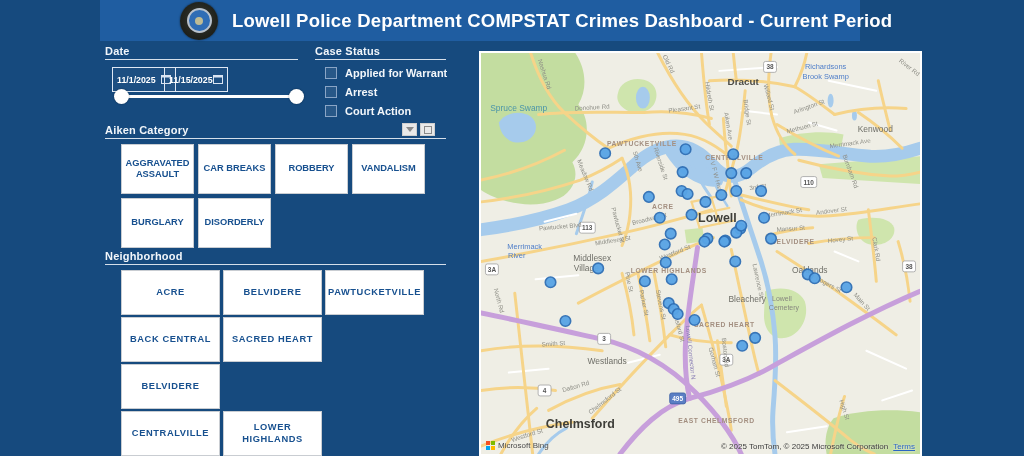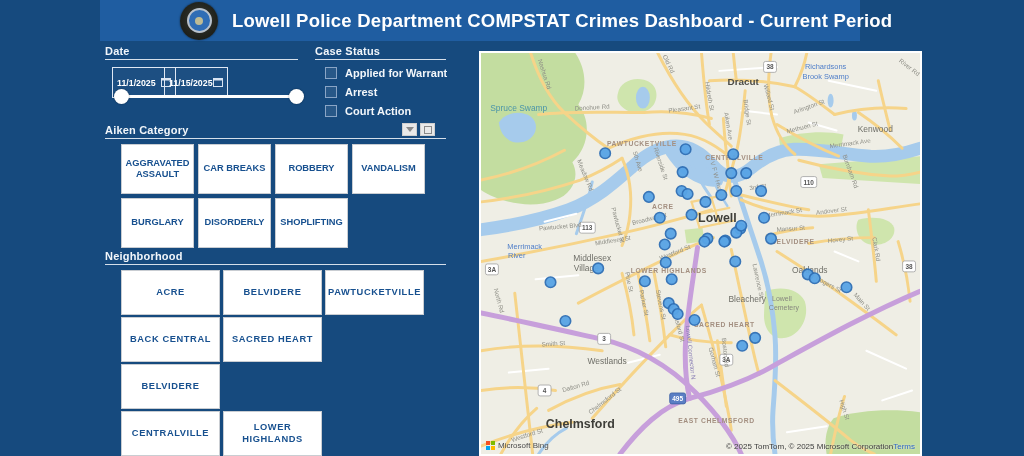--- a/index.html
+++ b/index.html
@@ -12,21 +12,21 @@
          background:radial-gradient(circle at 50% 45%,#3b3d35 0%,#23251f 55%,#15160f 100%);
          display:flex;align-items:center;justify-content:center;box-shadow:0 0 2px rgba(0,0,0,.6);}
   .badge-inner{width:21px;height:21px;border-radius:50%;background:#2f6db5;border:2px solid #b9c2cc;
          display:flex;align-items:center;justify-content:center;}
   .badge-core{width:8px;height:8px;border-radius:50%;background:#d7c98e;opacity:.85;}
   .title{color:#ffffff;font-weight:bold;font-size:18.5px;letter-spacing:.2px;margin-left:14px;white-space:nowrap;}
   
   .sec-label{position:absolute;color:#f2f6fa;font-size:11px;font-weight:bold;letter-spacing:.2px;text-align:right;}
   .underline{position:absolute;height:1px;background:#dfe7f0;opacity:.95;}
   
-  .date-box{position:absolute;width:64px;height:31px;border:1px solid #dfe8f4;box-sizing:border-box;
+  .date-box{position:absolute;width:64px;height:25px;border:1px solid #dfe8f4;box-sizing:border-box;
             display:flex;align-items:center;justify-content:space-between;padding:0 4px;background:rgba(255,255,255,.03);}
   .db-text{color:#fff;font-size:8.8px;font-weight:bold;white-space:nowrap;}
   .cal{width:8px;height:7px;border:1px solid #d9e4f2;box-shadow:inset 0 1.5px 0 #d9e4f2;flex:0 0 auto;}
   .track{position:absolute;left:122px;top:95px;width:175px;height:3px;background:#fff;border-radius:2px;}
   .handle{position:absolute;width:15px;height:15px;border-radius:50%;background:#fff;top:89px;box-shadow:0 0 2px rgba(0,0,0,.4);}
   
   .cs-wrap{position:absolute;left:325px;top:63px;}
   .cs-row{display:flex;align-items:center;height:19px;}
   .cs-box{width:10px;height:10px;border:1px solid #8aa5c6;background:rgba(255,255,255,.08);margin-right:8px;flex:0 0 auto;}
   .cs-label{color:#f2f6fa;font-size:11px;font-weight:600;white-space:nowrap;}
@@ -63,21 +63,21 @@
   .townsm{font-size:7px;fill:#87877f;}
   .wteal{font-size:8.5px;fill:#4d96a8;}
   .wblue{font-size:7.5px;fill:#4f7ec9;}
   .shield rect{fill:#ffffff;stroke:#a0a0a0;stroke-width:.8;}
   .shield text{font-size:6.5px;fill:#555;text-anchor:middle;font-weight:bold;font-family:"Liberation Sans",sans-serif;}
   .shield.interstate rect{fill:#5b7fc4;stroke:#3a5fa4;}
   .shield.interstate text{fill:#ffffff;}
   .crime-dot{fill:#58a4e6;stroke:#2f6fb5;stroke-width:1.6;opacity:.95;}
   .attr{position:absolute;right:5px;bottom:3px;font-size:8px;color:#3c3c3c;white-space:nowrap;
         text-shadow:0 0 2px #efeee5;}
-  .terms{color:#2b66c2;cursor:pointer;}
+  .terms{color:#2b66c2;text-decoration:underline;margin-left:5px;cursor:pointer;}
   .bing{position:absolute;left:5px;bottom:4px;display:flex;align-items:center;font-size:8px;color:#4c4c4c;}
   .msq{display:grid;grid-template-columns:4px 4px;grid-gap:1px;margin-right:3px;}
   .msq i{width:4px;height:4px;display:block;}
 </style>
 </head>
 <body>
 
 <div class="topbar">
   <div class="badge">
     <div class="badge-inner">
@@ -131,21 +131,20 @@
 <div class="btn-wrap" style="left:121px;top:144px;width:312px;">
     <div class="btn-row">
       <div class="sbtn crime">AGGRAVATED ASSAULT</div>
       <div class="sbtn crime">CAR BREAKS</div>
       <div class="sbtn crime">ROBBERY</div>
       <div class="sbtn crime">VANDALISM</div>
     </div>
     <div class="btn-row">
       <div class="sbtn crime">BURGLARY</div>
       <div class="sbtn crime">DISORDERLY</div>
-      <div class="sbtn crime">SHOPLIFTING</div>
     </div>
   </div>
 
 <div class="sec-label" style="left:105px;top:250px;">Neighborhood</div>
 <div class="underline" style="left:105px;top:264px;width:341px;"></div>
 <div class="btn-wrap" style="left:121px;top:270px;width:312px;">
     <div class="btn-row">
       <div class="sbtn hood">ACRE</div>
       <div class="sbtn hood">BELVIDERE</div>
       <div class="sbtn hood">PAWTUCKETVILLE</div>

